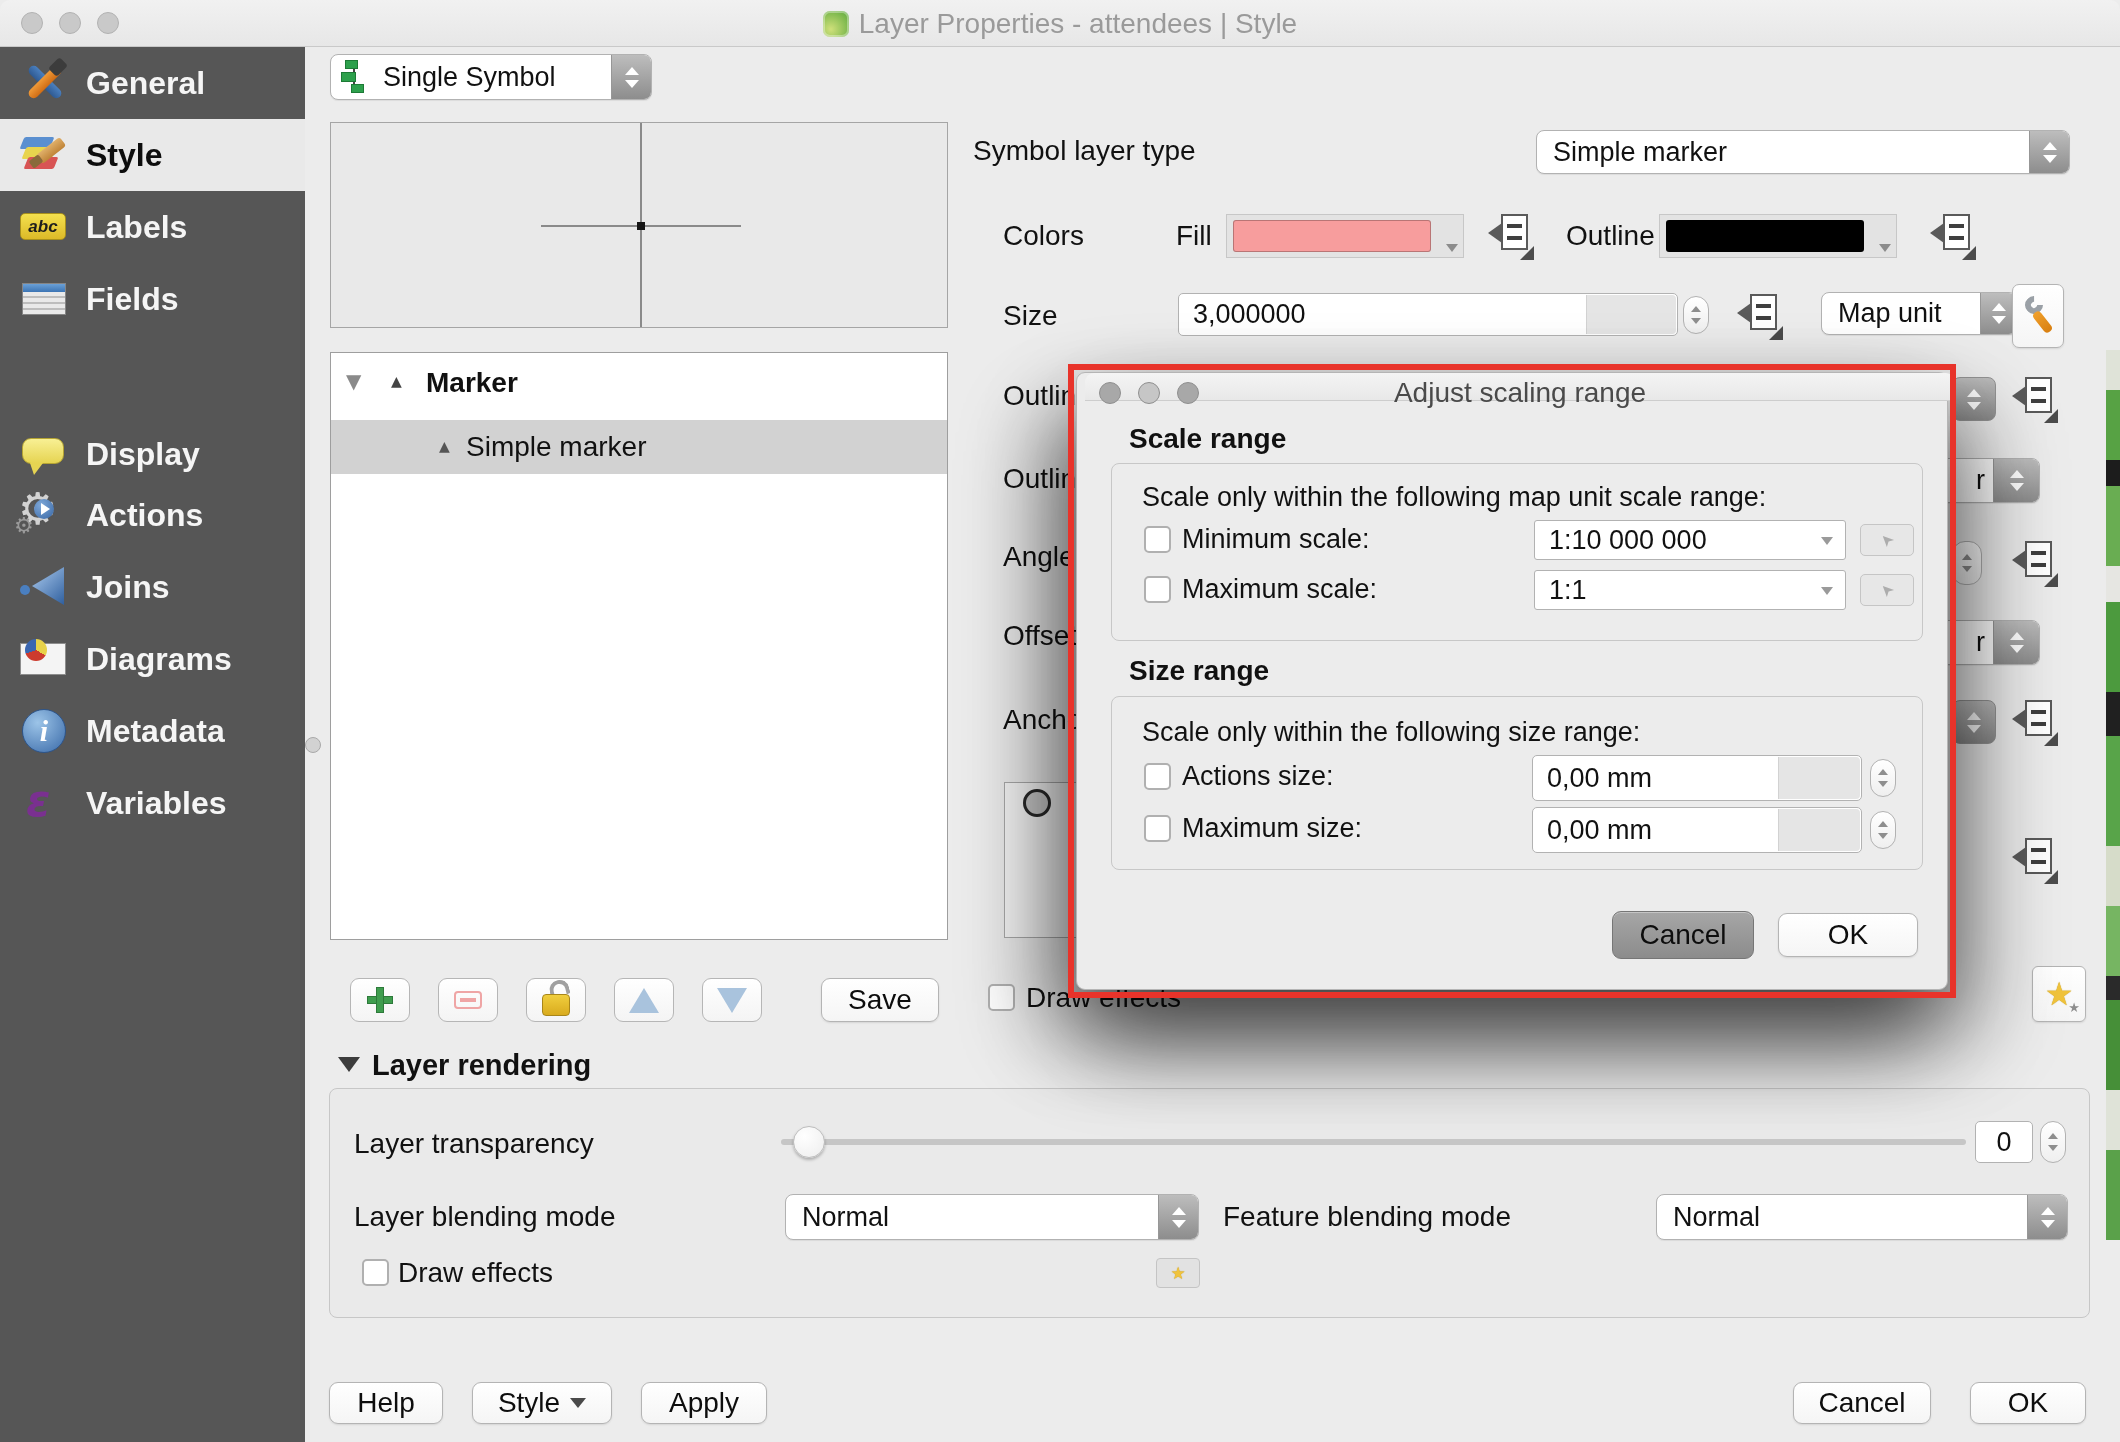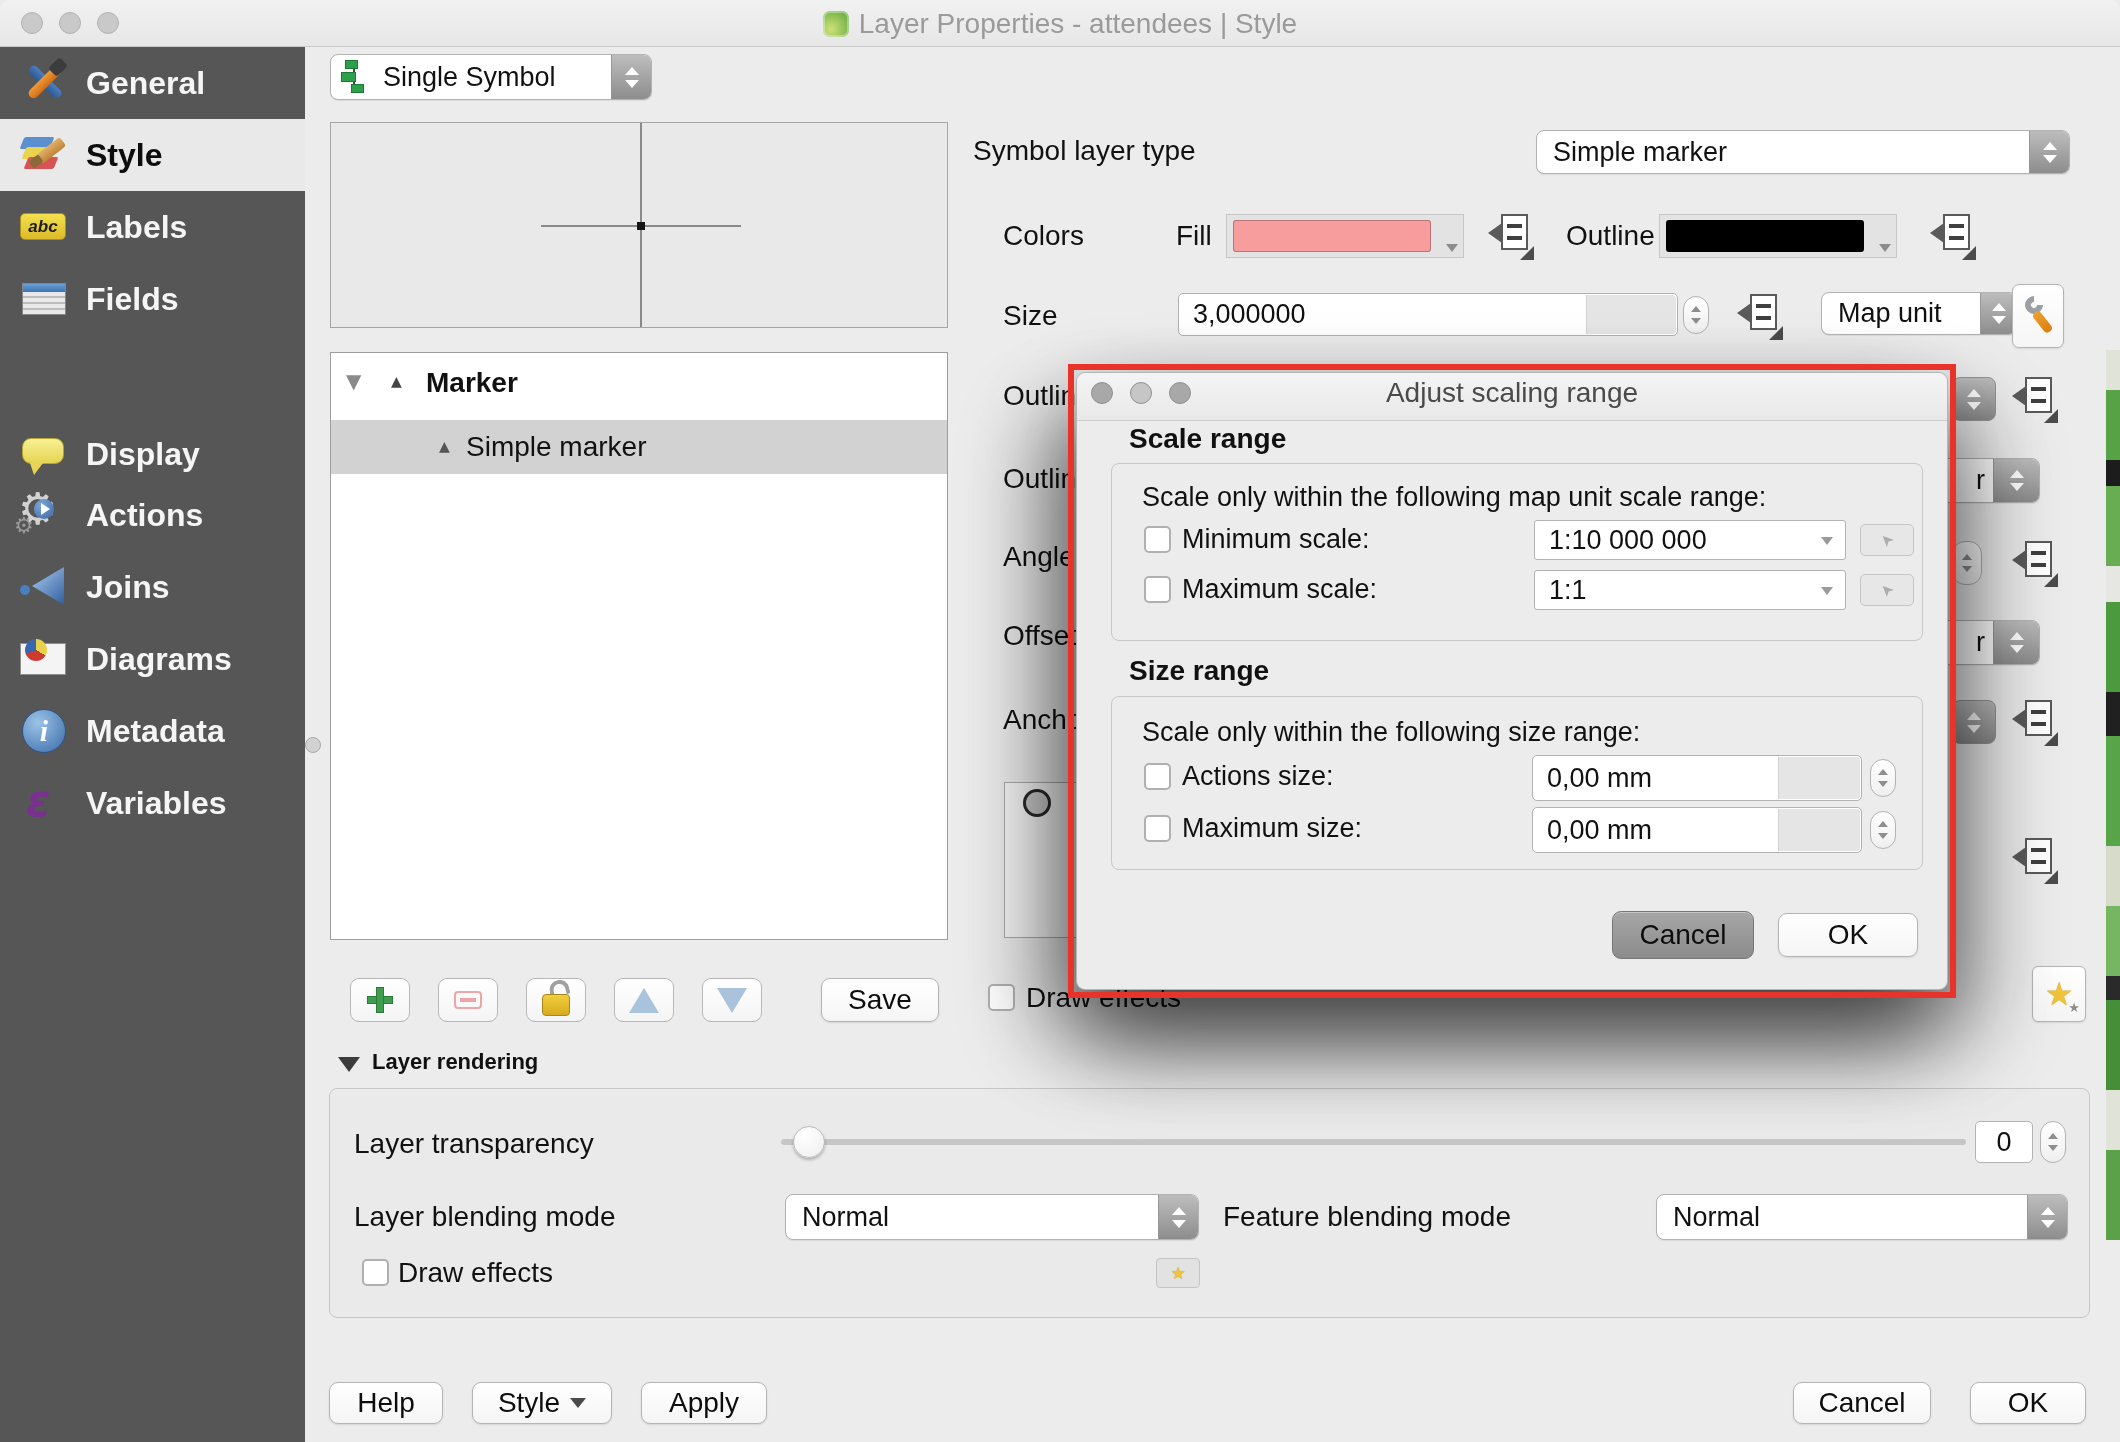--- a/index.html
+++ b/index.html
@@ -70,21 +70,21 @@
   .mini-dn { position:absolute; right:5px; bottom:5px; width:0; height:0; border-left:6px solid transparent; border-right:6px solid transparent; border-top:8px solid #8c8c8c; }
   .dd { position:absolute; width:46px; height:46px; }
   .dd .arrow { position:absolute; left:0; top:9px; width:0; height:0; border-top:10px solid transparent; border-bottom:10px solid transparent; border-right:14px solid #5a5a5a; }
   .dd .box { position:absolute; left:13px; top:0; width:27px; height:36px; background:#fff; border:2px solid #5a5a5a; background-image:linear-gradient(#3f3f3f,#3f3f3f),linear-gradient(#3f3f3f,#3f3f3f); background-repeat:no-repeat; background-size:15px 4px; background-position:4px 8px,4px 20px; }
   .dd .corner { position:absolute; right:0; bottom:0; width:0; height:0; border-left:14px solid transparent; border-bottom:14px solid #4c4c4c; }
   .group { position:absolute; border:1px solid #c7c7c7; border-radius:8px; background:#eaeaea; }
   .tri-disc { position:absolute; width:0; height:0; border-left:11px solid transparent; border-right:11px solid transparent; border-top:15px solid #3c3c3c; }
 
   
   .dialog { position:absolute; left:1076px; top:372px; width:872px; height:618px; background:#ececec; border:1px solid #b5b5b5; border-radius:9px; z-index:40; box-shadow:0 45px 95px rgba(0,0,0,.48), -35px 45px 85px rgba(0,0,0,.33), 35px 45px 85px rgba(0,0,0,.25); }
-  .dlg-titlebar { position:absolute; left:0; top:0; width:100%; height:48px; background:linear-gradient(#f4f4f4,#e8e8e8); border-bottom:1px solid #cdcdcd; border-radius:9px 9px 0 0;text-decoration:underline; }
+  .dlg-titlebar { position:absolute; left:8px; top:0; width:100%; height:28px; background:linear-gradient(#f4f4f4,#e8e8e8); border-bottom:1px solid #cdcdcd; border-radius:9px 9px 0 0;text-decoration:underline; }
   .dlg-light { position:absolute; top:9px; width:22px; height:22px; border-radius:50%; border:1px solid #8f8f8f; }
   .dlg-title { position:absolute; left:0; top:0; width:100%; height:40px; display:flex; align-items:center; justify-content:center; font-size:28px; color:#4a4a4a; }
   .annotation { position:absolute; left:1068px; top:364px; width:888px; height:634px; border:6px solid #e8332a; z-index:60; pointer-events:none; }
   .mini-btn { position:absolute; background:#e7e7e7; border:1px solid #c5c5c5; border-radius:5px; display:flex; align-items:center; justify-content:center; }
   .pointer-gl { font-size:16px; color:#adadad; transform:rotate(-135deg); }
   .sdn { position:absolute; right:12px; top:14px; width:0; height:0; border-left:7px solid transparent; border-right:7px solid transparent; border-top:9px solid #9a9a9a; }
 
   
   .tool { position:absolute; top:978px; width:60px; height:44px; background:linear-gradient(#fff,#f4f4f4); border:1px solid #b6b6b6; border-radius:9px; display:flex; align-items:center; justify-content:center; }
   .slider-track { position:absolute; background:#c6c6c6; border-radius:3px; }
@@ -366,21 +366,21 @@
     <i class="box"></i>
     <i class="corner"></i>
   </div>
 
 <div class="btn" style="left:2032px;top:966px;width:54px;height:56px;border-radius:6px">
   <span class="star glyph" style="font-size:32px">★</span>
   <span class="glyph" style="position:absolute;right:5px;bottom:6px;font-size:13px;color:#8d8d8d">★</span>
 </div>
 
 <i class="tri-disc" style="left:338px;top:1057px"></i>
-<span class="label b" style="left:372px;top:1049px;font-size:22px">Layer rendering</span>
+<span class="label b" style="left:372px;top:1049px;font-size:29px">Layer rendering</span>
 <div class="group" style="left:329px;top:1088px;width:1761px;height:230px"></div>
 
 <span class="label" style="left:354px;top:1128px">Layer transparency</span>
 <div class="slider-track" style="left:781px;top:1139px;width:1185px;height:6px"></div>
 <div class="slider-knob" style="left:793px;top:1126px"></div>
 <div class="field" style="left:1975px;top:1121px;width:58px;height:42px;justify-content:center;padding-left:0">
   <span>0</span>
 </div>
 <div class="stepper" style="left:2040px;top:1121px;width:26px;height:42px">
     <i class="gtri-up"></i>

